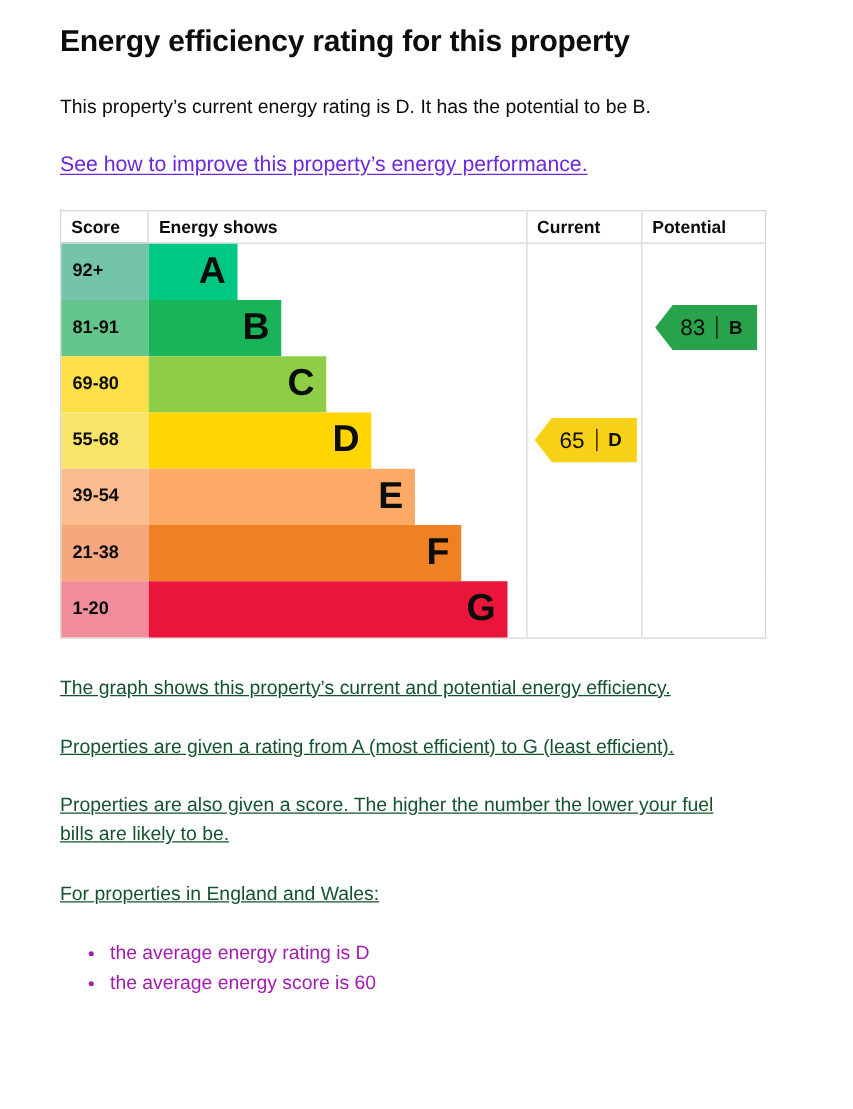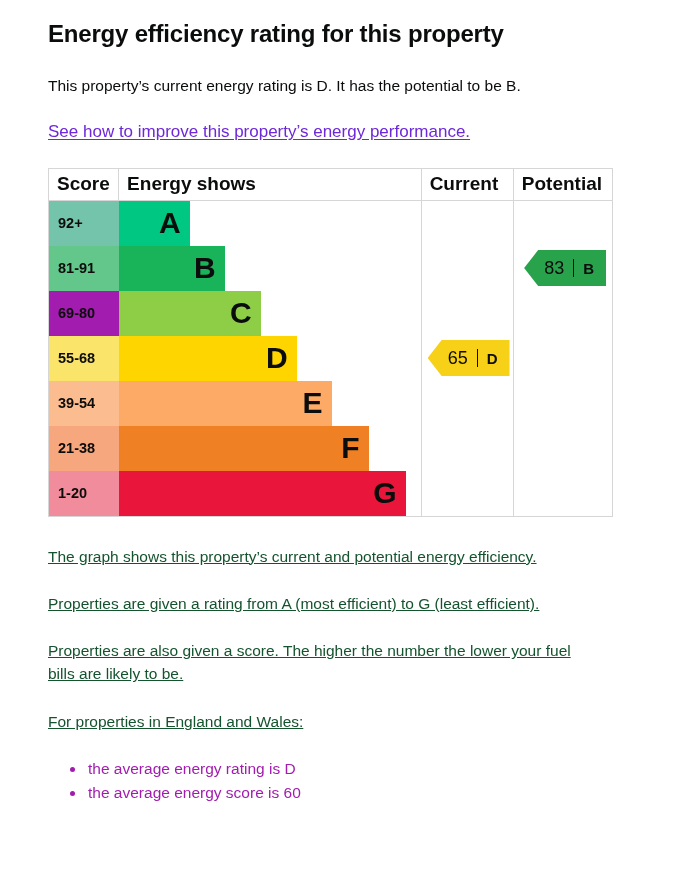--- a/index.html
+++ b/index.html
@@ -56,21 +56,21 @@
   
   .epc {
     margin-top: 23px;
     width: 565px;
     border: 1px solid #d6d6d6;
     border-collapse: collapse;
     table-layout: fixed;
     background: #fff;
   }
   .epc-head-row th {
-    font-size: 19px;
+    font-size: 14px;
     font-weight: 700;
     text-align: left;
     padding: 4px 8px 5px 8px;
     border-right: 1px solid #d6d6d6;
     border-bottom: 1px solid #d6d6d6;
     color: #0b0c0c;
     white-space: nowrap;
     height: 22px;
     box-sizing: border-box;
   }
@@ -217,21 +217,21 @@
             <div class="badge-slot potential">
               <div class="badge" style="background: rgb(40, 163, 76);">
                 <span class="badge-score">83</span>
                 <span class="badge-sep"></span>
                 <span class="badge-band">B</span>
               </div>
             </div>
           </td>
         </tr>
         <tr class="epc-row">
-          <td class="cell-score" style="background: #a21caf; margin-left: 15px;">69-80</td>
+          <td class="cell-score" style="background: #fde047; margin-left: 15px;">69-80</td>
           <td class="cell-rating">
             <div class="bar" style="width: 142px; background: rgb(141, 206, 70);">
               <span class="bar-letter">C</span>
             </div>
           </td>
           <td class="cell-current"></td>
           <td class="cell-potential"></td>
         </tr>
         <tr class="epc-row">
           <td class="cell-score" style="background: rgb(251, 228, 106);">55-68</td>

